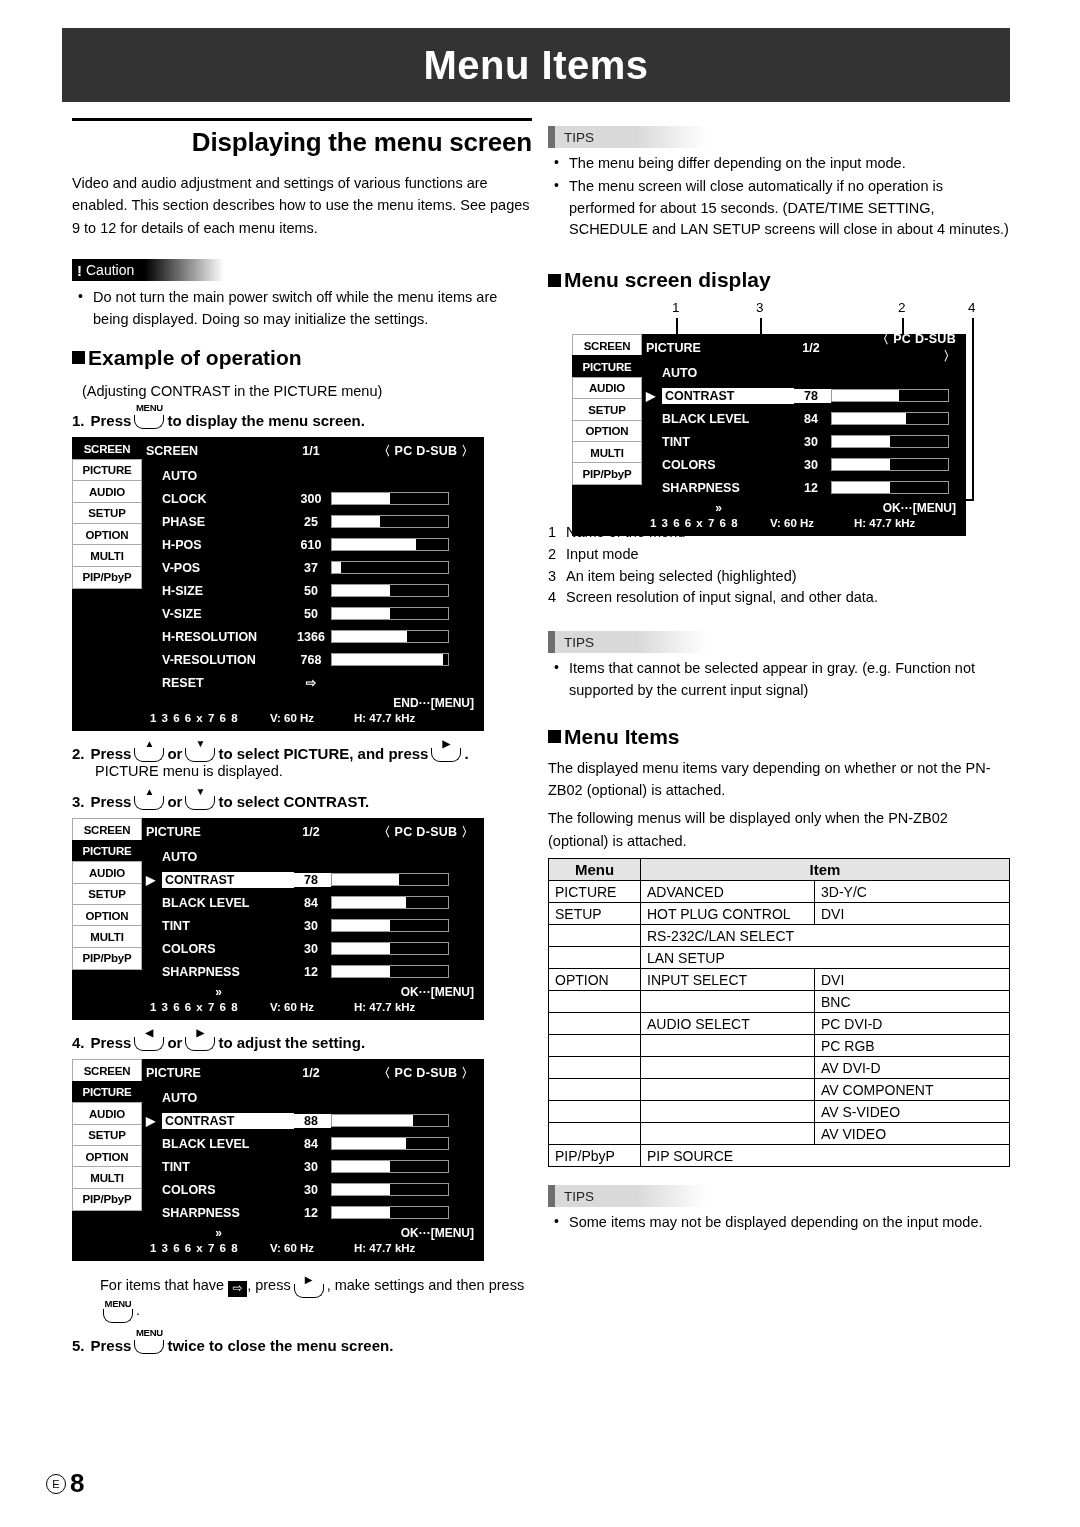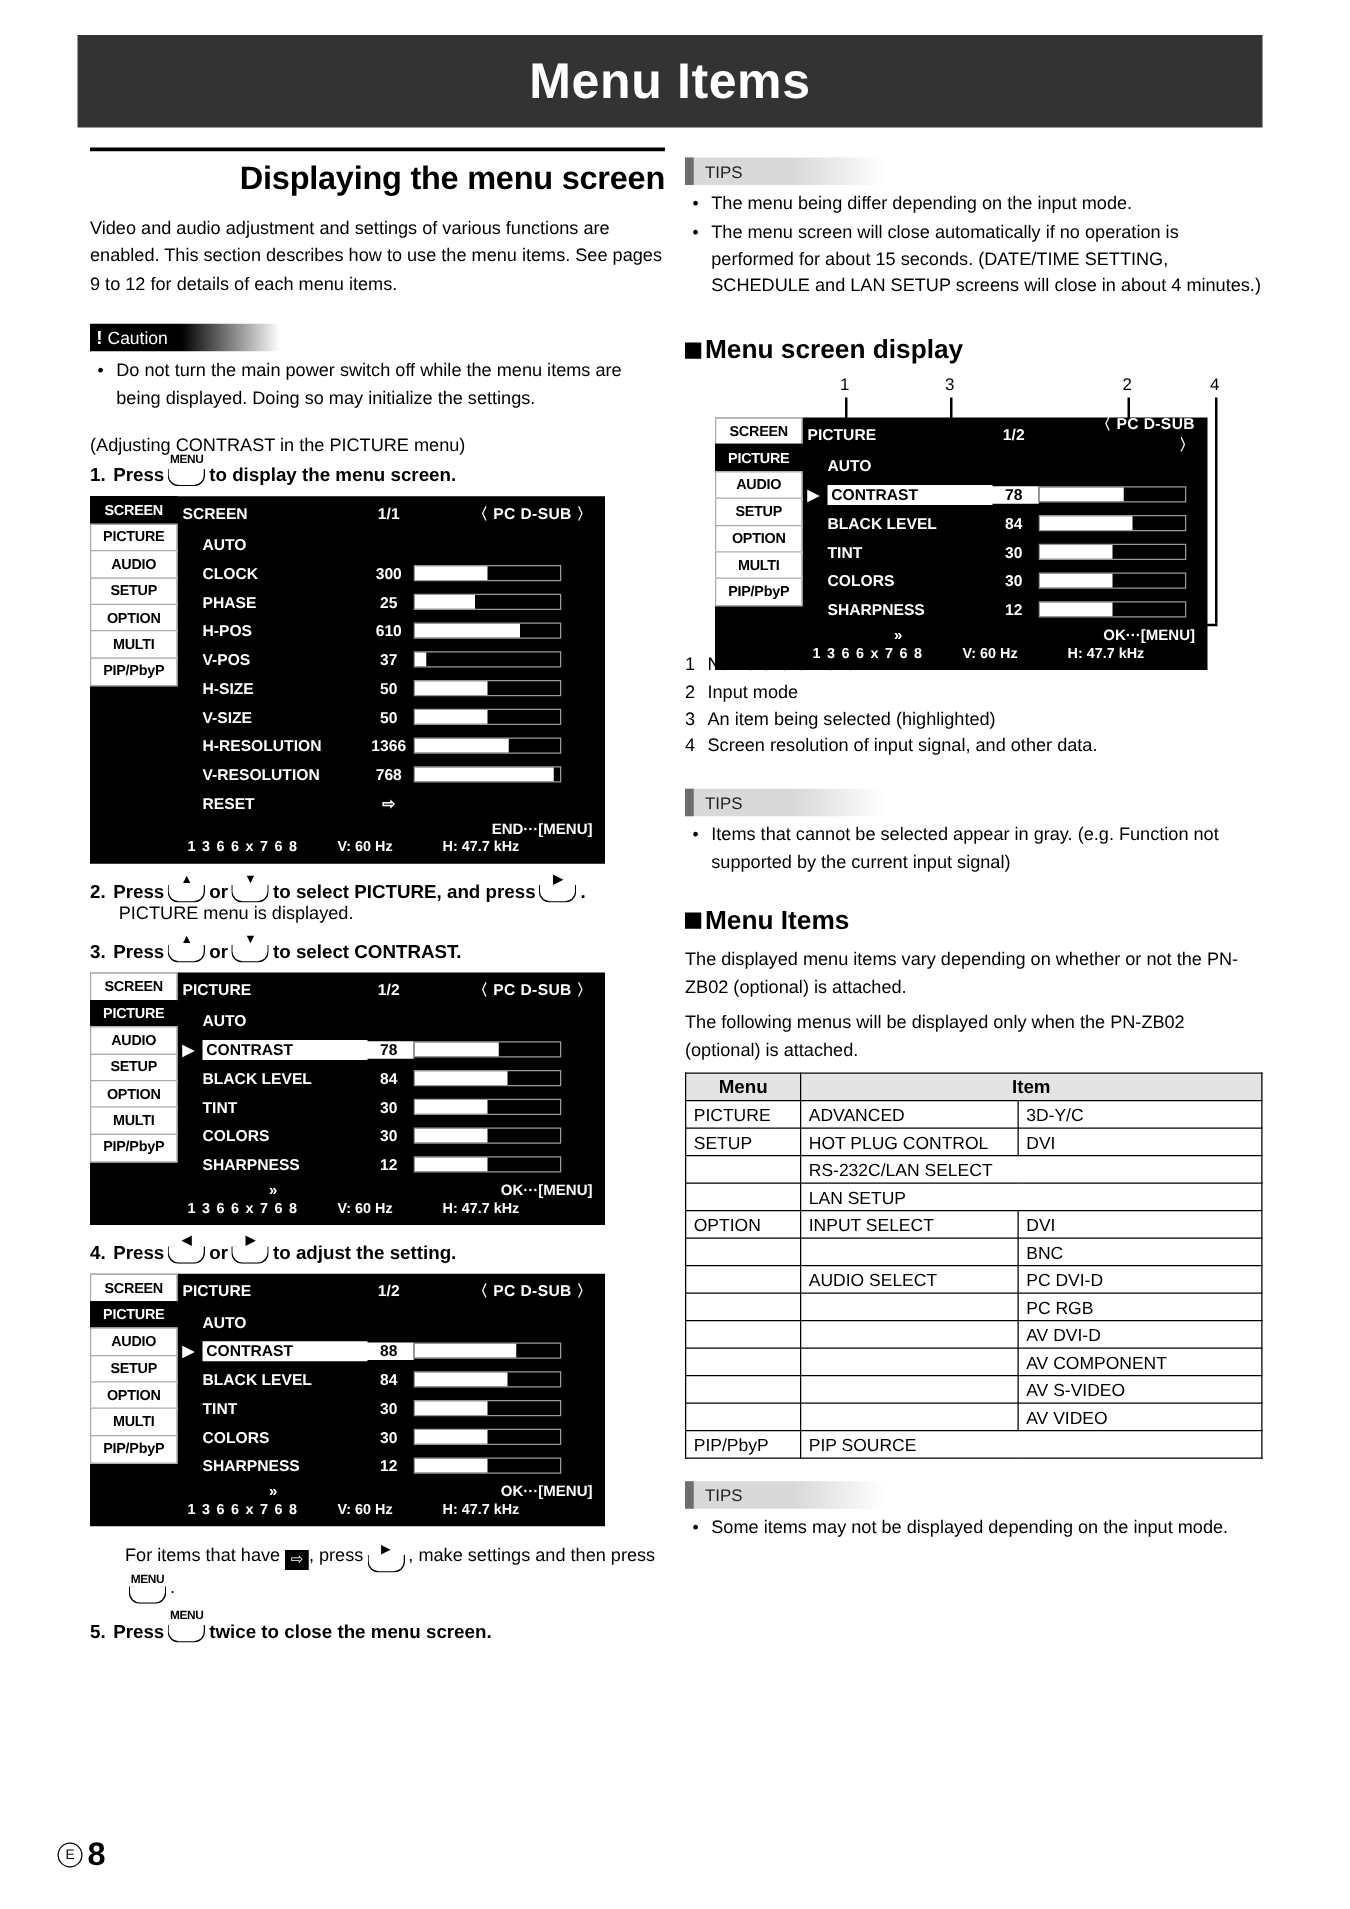--- a/index.html
+++ b/index.html
@@ -27,21 +27,21 @@
   .col-left{ position:absolute; left:72px; top:118px; width:460px; }
   .col-right{ position:absolute; left:548px; top:126px; width:462px; }
 
   
   .h1-rule{ border-top:3px solid #000; padding-top:4px; margin-bottom:2px;}
   .h1{ font-size:26px; font-weight:bold; margin:0 0 14px 0; letter-spacing:-.2px;text-align:right;}
   .h2{ font-size:21px; font-weight:bold; margin:0 0 8px 0; display:flex; align-items:center; gap:1px;}
   .h2 .sq{ display:inline-block; width:13px; height:13px; background:#000; margin-right:2px;}
 
   p.body{ font-size:14.5px; line-height:1.55; margin:0 0 6px 0;}
-  p.tight{ margin:0; }
+  p.tight{ margin:10px; }
 
   
   .label-bar{
     height:22px; width:152px; position:relative; display:flex; align-items:center;
     background:linear-gradient(to right,#000 0%, #000 48%, #ffffff 100%);
     margin-bottom:6px;
   }
   .label-bar.caution .excl{
     color:#fff; font-weight:bold; font-size:15px; padding-left:5px; line-height:1;
   }
@@ -162,20 +162,24 @@
   <div class="label-bar caution">
     <span class="excl">!</span>
     <span class="txt">Caution</span>
   </div>
   <ul class="bullets">
     <li>Do not turn the main power switch off while the menu items are being displayed. Doing so may initialize the settings.</li>
   </ul>
 
   <div style="height:14px"></div>
 
+  <h2 class="h2">
+    <span class="sq"></span>
+    <span>Example of operation</span>
+  </h2>
   <p class="body tight">(Adjusting CONTRAST in the PICTURE menu)</p>
 
   <div class="step" style="margin-top:4px">
     <span class="num">1.</span>
     <span>Press</span>
     <span class="key">
         <span class="menu-lbl">MENU</span>
       </span>
     <span>to display the menu screen.</span>
   </div>

